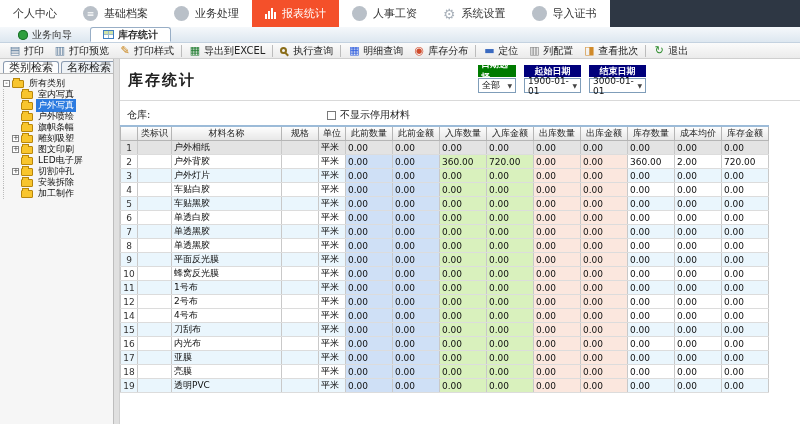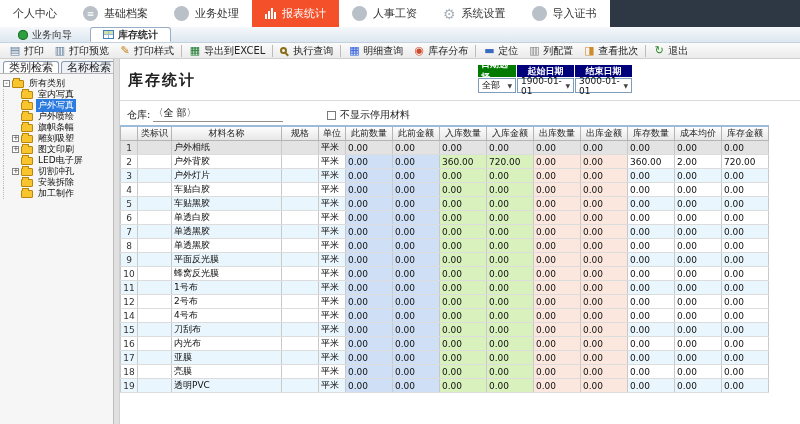--- a/index.html
+++ b/index.html
@@ -64,21 +64,21 @@
   .indent { width:9px; flex:0 0 auto; border-left:1px dotted #bbb; height:11px; }
   .folder { width:12px; height:8px; background:#f8c52e; border:1px solid #b8860b; border-radius:1px;
             position:relative; margin-right:3px; flex:0 0 auto; }
   .folder::before { content:""; position:absolute; top:-3px; left:0px; width:5px; height:2px;
                     background:#f8c52e; border:1px solid #b8860b; border-bottom:none; }
 
   
   .main { position:absolute; top:59px; left:120px; right:0; bottom:0; background:#fff; }
   .page-title { position:absolute; top:12px; left:8px; font-size:15px; font-weight:bold; color:#222; letter-spacing:2px; }
 
-  .date-panel { position:absolute; top:6px; left:358px; display:flex; gap:1px; }
+  .date-panel { position:absolute; top:6px; left:358px; display:flex; gap:8px; }
   .dcol { display:flex; flex-direction:column; }
   .dhead { height:12px; font-size:9px; color:#fff; font-weight:bold; display:flex; align-items:center; justify-content:center; padding:0 3px; }
   .dhead.green { background:#007b00; }
   .dhead.navy { background:#00007b; }
   .dval { height:15px; margin-top:1px; border:1px solid #7f9db9; background:#fff; font-size:9px; color:#111;
           display:flex; align-items:center; justify-content:space-between; padding:0 3px; }
   .dd-arrow { font-size:6px; color:#444; }
 
   .hr-line { position:absolute; top:41px; left:0; right:0; height:1px; background:#d9d9d9; }
 
@@ -304,21 +304,20 @@
         <span>3000-01-01</span>
         <span class="dd-arrow">▼</span>
       </div>
     </div>
   </div>
 
   <div class="hr-line"></div>
 
   <div class="filter-row">
     <span class="wh-label">仓库:</span>
-    <span class="wh-field">〈全 部〉</span>
   </div>
   <div class="chk-wrap">
     <span class="cbox"></span>
     <span>不显示停用材料</span>
   </div>
 
   <div class="table-wrap">
     <table>
       <thead>
           <tr id="thead-row">

